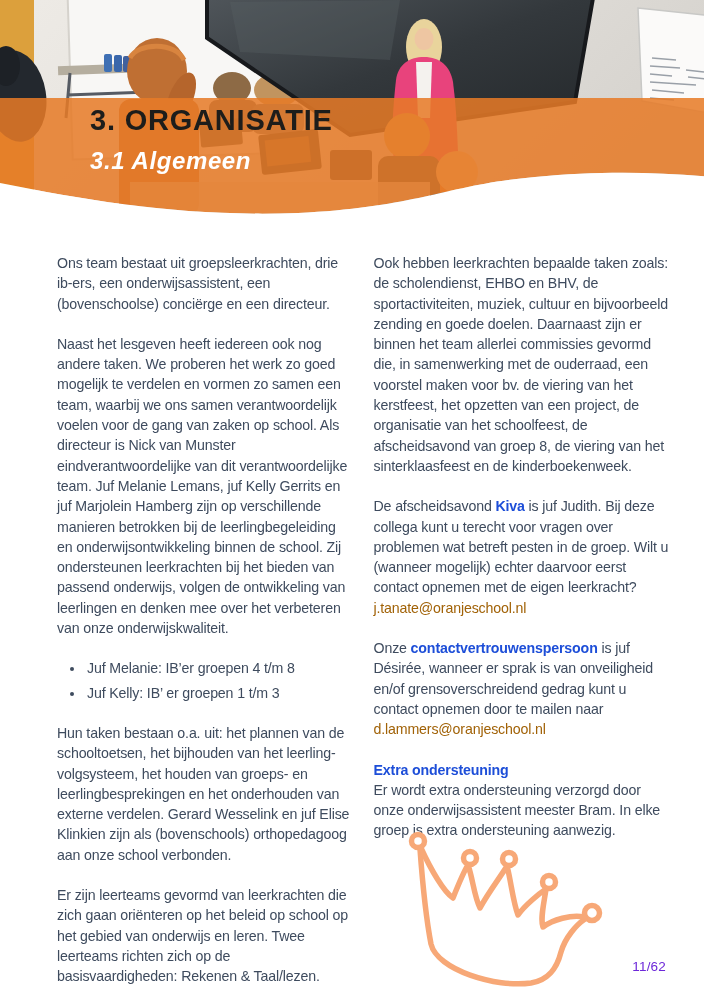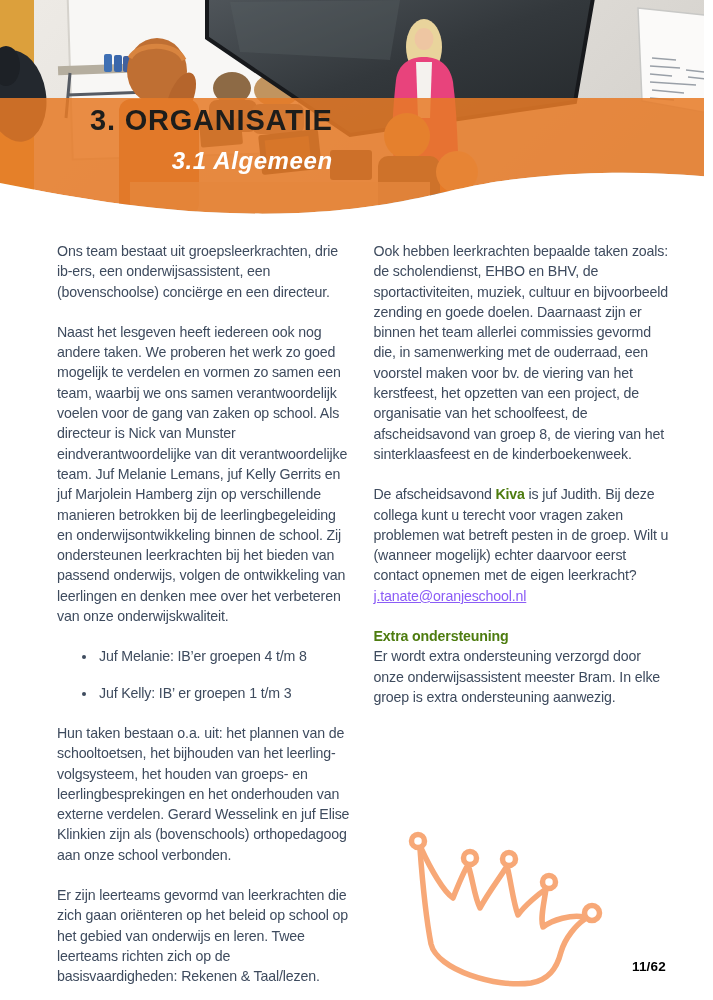--- a/index.html
+++ b/index.html
@@ -13,47 +13,47 @@
   
   .hero{position:absolute;left:0;top:0;width:704px;height:216px;overflow:hidden;}
   .hero svg{display:block;}
   .titles{position:absolute;left:90px;top:104px;z-index:5;}
   .chapter-title{
     margin:0;font-size:29px;font-weight:800;letter-spacing:0.8px;
     color:#1d1d1b;font-family:"Liberation Sans","DejaVu Sans",sans-serif;
   }
   .section-title{
     margin:10px 0 0 0;font-size:24px;font-weight:700;font-style:italic;
-    color:#ffffff;letter-spacing:0.6px;text-align:right;
+    color:#ffffff;letter-spacing:0.6px;
   }
 
   
   .content{
     position:absolute;left:57px;top:237px;width:612px;
     display:flex;gap:21px;
     color:#3e4b5e;font-size:14.2px;line-height:20.3px;letter-spacing:-0.15px;
   }
   .col{width:298px;}
-  .col p{margin:4px 0 20px 0;}
+  .col p{margin:16px 0 20px 0;}
   .col p.tight{margin:0;}
   .col ul{margin:0 0 20px 0;padding:0 0 0 24px;list-style:disc;}
-  .col li{margin:16px;padding-left:2px;}
-  strong{font-weight:700;color:#4d7c0f;}
+  .col li{margin:4px;padding-left:2px;}
+  strong{font-weight:700;color:#1d4ed8;}
   a.email{
-    display:inline-block;color:#8b5cf6;text-decoration:underline;cursor:pointer;
+    display:inline-block;color:#a16207;cursor:pointer;
   }
   .heading-line{margin:0 0 0 0 !important;}
 
   
   .crown{position:absolute;left:401px;top:828px;z-index:2;}
 
   
   .page-number{
     position:absolute;right:47px;top:959px;
-    font-size:13.5px;font-weight:700;color:#000000;letter-spacing:0.2px;
+    font-size:13.5px;font-weight:400;color:#6d28d9;letter-spacing:0.2px;
   }
 </style>
 </head>
 <body>
 
 <div class="page">
 
   <header class="hero">
     <svg width="713" height="216" viewBox="0 0 713 216">
       <defs>
@@ -162,22 +162,26 @@
         <li>Juf Melanie: IB’er groepen 4 t/m 8</li>
         <li>Juf Kelly: IB’ er groepen 1 t/m 3</li>
       </ul>
       <p>Hun taken bestaan o.a. uit: het plannen van de schooltoetsen, het bijhouden van het leerling-volgsysteem, het houden van groeps- en leerlingbesprekingen en het onderhouden van externe verdelen. Gerard Wesselink en juf Elise Klinkien zijn als (bovenschools) orthopedagoog aan onze school verbonden.</p>
       <p>Er zijn leerteams gevormd van leerkrachten die zich gaan oriënteren op het beleid op school op het gebied van onderwijs en leren. Twee leerteams richten zich op de basisvaardigheden: Rekenen &amp; Taal/lezen.</p>
     </div>
 
     <div class="col">
       <p>Ook hebben leerkrachten bepaalde taken zoals: de scholendienst, EHBO en BHV, de sportactiviteiten, muziek, cultuur en bijvoorbeeld zending en goede doelen. Daarnaast zijn er binnen het team allerlei commissies gevormd die, in samenwerking met de ouderraad, een voorstel maken voor bv. de viering van het kerstfeest, het opzetten van een project, de organisatie van het schoolfeest, de afscheidsavond van groep 8, de viering van het sinterklaasfeest en de kinderboekenweek.</p>
       <p>
-        <span>De afscheidsavond </span><strong>Kiva</strong><span> is juf Judith. Bij deze collega kunt u terecht voor vragen zaken problemen wat betreft pesten in de groep. Wilt u (wanneer mogelijk) echter daarvoor eerst contact opnemen met de eigen leerkracht?</span>
+        <span>De afscheidsavond </span><strong>Kiva</strong><span> is juf Judith. Bij deze collega kunt u terecht voor vragen over problemen wat betreft pesten in de groep. Wilt u (wanneer mogelijk) echter daarvoor eerst contact opnemen met de eigen leerkracht?</span>
         <a class="email">j.tanate@oranjeschool.nl</a>
+      </p>
+      <p>
+        <span>Onze </span><strong>contactvertrouwenspersoon</strong><span> is juf Désirée, wanneer er sprak is van onveiligheid en/of grensoverschreidend gedrag kunt u contact opnemen door te mailen naar</span>
+        <a class="email">d.lammers@oranjeschool.nl</a>
       </p>
       <p class="heading-line">
         <strong>Extra ondersteuning</strong>
       </p>
       <p class="tight">Er wordt extra ondersteuning verzorgd door onze onderwijsassistent meester Bram. In elke groep is extra ondersteuning aanwezig.</p>
     </div>
   </main>
 
   <svg class="crown" width="212" height="165" viewBox="0 0 212 165" fill="none" stroke="#F7A877" stroke-width="5.5" stroke-linecap="round" stroke-linejoin="round">
     <circle cx="17" cy="13" r="6.5"></circle>

